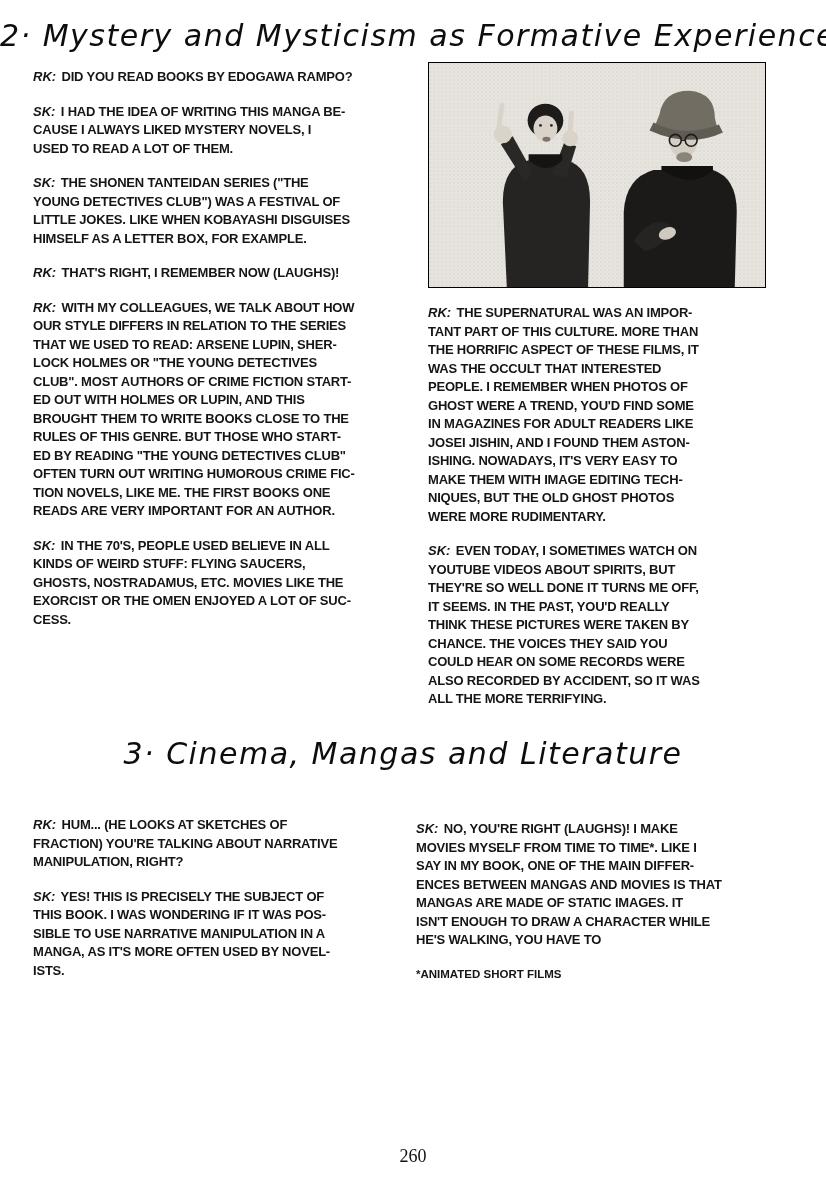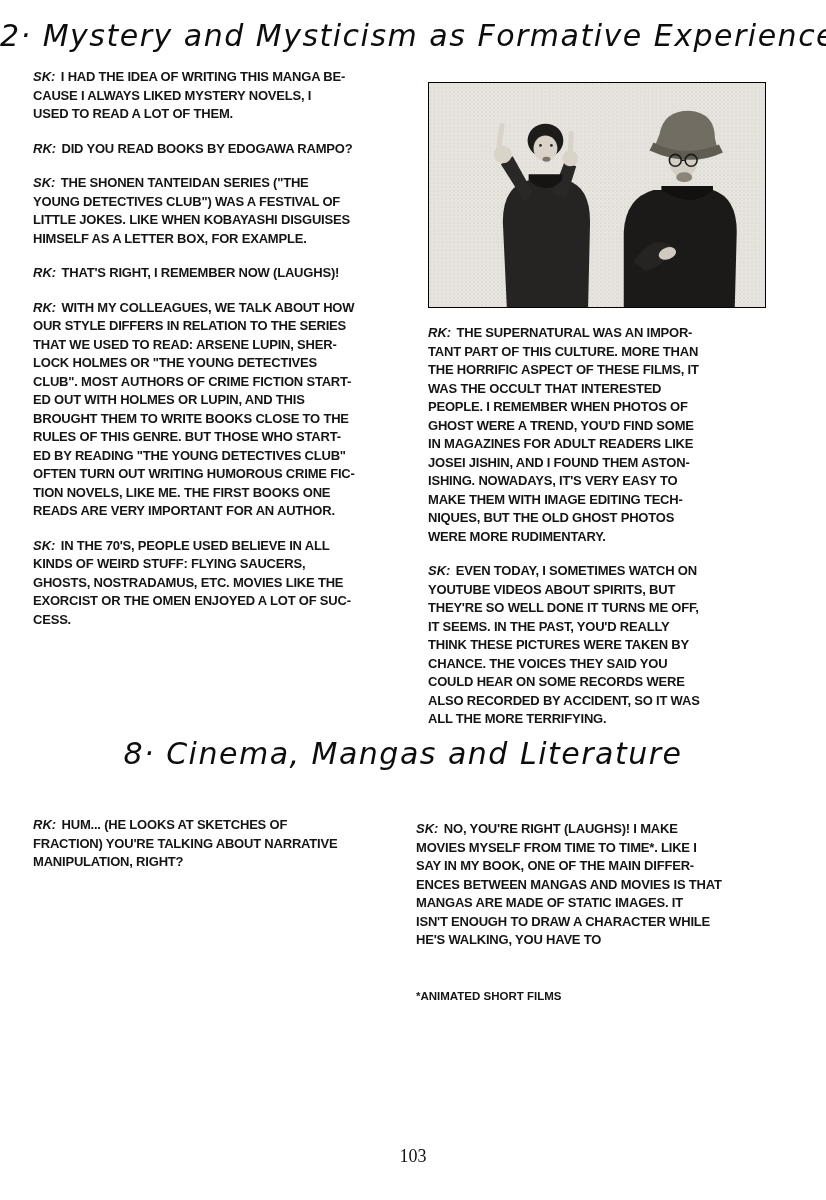--- a/index.html
+++ b/index.html
@@ -5,46 +5,46 @@
   html,body{margin:0;padding:0;background:#ffffff;}
   .page{position:relative;width:826px;height:1200px;background:#ffffff;overflow:hidden;
         font-family:"Liberation Sans",sans-serif;color:#111111;}
   .heading{position:absolute;left:0;width:806px;text-align:center;
            font-family:"DejaVu Sans",sans-serif;font-style:italic;font-weight:500;
            font-size:30px;letter-spacing:1.5px;color:#0d0d0d;white-space:nowrap;}
   #s2-title{top:18px;}
   #s3-title{top:736px;}
   .col{position:absolute;}
   #s2-left{top:68px;left:33px;width:392px;}
-  #s2-right{top:80px;left:428px;width:338px;}
+  #s2-right{top:60px;left:428px;width:338px;}
   #s3-left{top:816px;left:33px;width:392px;}
   #s3-right{top:820px;left:416px;width:350px;}
   .para{margin:0 0 16px 0;font-size:13px;font-weight:bold;line-height:18.5px;
         letter-spacing:-0.2px;white-space:pre;color:#151515;}
   .speaker{font-style:italic;font-weight:bold;letter-spacing:0;padding-right:2px;}
   .photo-frame{width:338px;height:226px;margin:2px 0 16px 0;border:1px solid #000;
                box-sizing:border-box;background:#e6e3de;}
   .photo-frame svg{display:block;}
-  .footnote{margin-top:40px;font-size:11.5px;font-weight:bold;letter-spacing:0;
+  .footnote{margin-top:18px;font-size:11.5px;font-weight:bold;letter-spacing:0;
             white-space:pre;color:#151515;}
   .page-number{position:absolute;top:1146px;left:0;width:826px;text-align:center;
                font-family:"Liberation Serif",serif;font-size:18px;color:#111;}
 </style>
 </head>
 <body>
 
 <div class="page">
 
   <div class="heading" id="s2-title">2· Mystery and Mysticism as Formative Experiences</div>
 
   <div class="col" id="s2-left">
+      <p class="para"><span class="speaker">RK:</span> DID YOU READ BOOKS BY EDOGAWA RAMPO?</p>
       <p class="para"><span class="speaker">SK:</span> I HAD THE IDEA OF WRITING THIS MANGA BE-
 CAUSE I ALWAYS LIKED MYSTERY NOVELS, I
 USED TO READ A LOT OF THEM.</p>
-      <p class="para"><span class="speaker">RK:</span> DID YOU READ BOOKS BY EDOGAWA RAMPO?</p>
       <p class="para"><span class="speaker">SK:</span> THE SHONEN TANTEIDAN SERIES ("THE
 YOUNG DETECTIVES CLUB") WAS A FESTIVAL OF
 LITTLE JOKES. LIKE WHEN KOBAYASHI DISGUISES
 HIMSELF AS A LETTER BOX, FOR EXAMPLE.</p>
       <p class="para"><span class="speaker">RK:</span> THAT'S RIGHT, I REMEMBER NOW (LAUGHS)!</p>
       <p class="para"><span class="speaker">RK:</span> WITH MY COLLEAGUES, WE TALK ABOUT HOW
 OUR STYLE DIFFERS IN RELATION TO THE SERIES
 THAT WE USED TO READ: ARSENE LUPIN, SHER-
 LOCK HOLMES OR "THE YOUNG DETECTIVES
 CLUB". MOST AUTHORS OF CRIME FICTION START-
@@ -120,35 +120,40 @@
 THEY'RE SO WELL DONE IT TURNS ME OFF,
 IT SEEMS. IN THE PAST, YOU'D REALLY
 THINK THESE PICTURES WERE TAKEN BY
 CHANCE. THE VOICES THEY SAID YOU
 COULD HEAR ON SOME RECORDS WERE
 ALSO RECORDED BY ACCIDENT, SO IT WAS
 ALL THE MORE TERRIFYING.</p>
       </div>
   </div>
 
-  <div class="heading" id="s3-title">8· Cinema, Mangas and Literature</div>
+  <div class="heading" id="s3-title">3· Cinema, Mangas and Literature</div>
 
   <div class="col" id="s3-left">
       <p class="para"><span class="speaker">RK:</span> HUM... (HE LOOKS AT SKETCHES OF
 FRACTION) YOU'RE TALKING ABOUT NARRATIVE
 MANIPULATION, RIGHT?</p>
+      <p class="para"><span class="speaker">SK:</span> YES! THIS IS PRECISELY THE SUBJECT OF
+THIS BOOK. I WAS WONDERING IF IT WAS POS-
+SIBLE TO USE NARRATIVE MANIPULATION IN A
+MANGA, AS IT'S MORE OFTEN USED BY NOVEL-
+ISTS.</p>
     </div>
 
   <div class="col" id="s3-right">
     <div>
         <p class="para"><span class="speaker">SK:</span> NO, YOU'RE RIGHT (LAUGHS)! I MAKE
 MOVIES MYSELF FROM TIME TO TIME*. LIKE I
 SAY IN MY BOOK, ONE OF THE MAIN DIFFER-
 ENCES BETWEEN MANGAS AND MOVIES IS THAT
 MANGAS ARE MADE OF STATIC IMAGES. IT
 ISN'T ENOUGH TO DRAW A CHARACTER WHILE
 HE'S WALKING, YOU HAVE TO</p>
       </div>
     <div class="footnote">*ANIMATED SHORT FILMS</div>
   </div>
 
-  <div class="page-number">103</div>
+  <div class="page-number">260</div>
 </div>
 
 </body></html>

